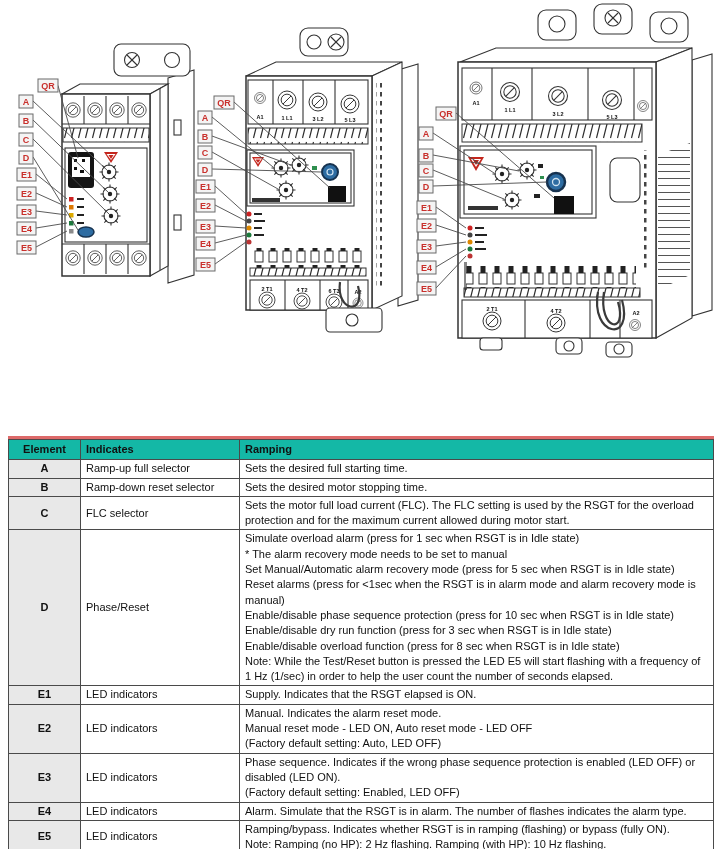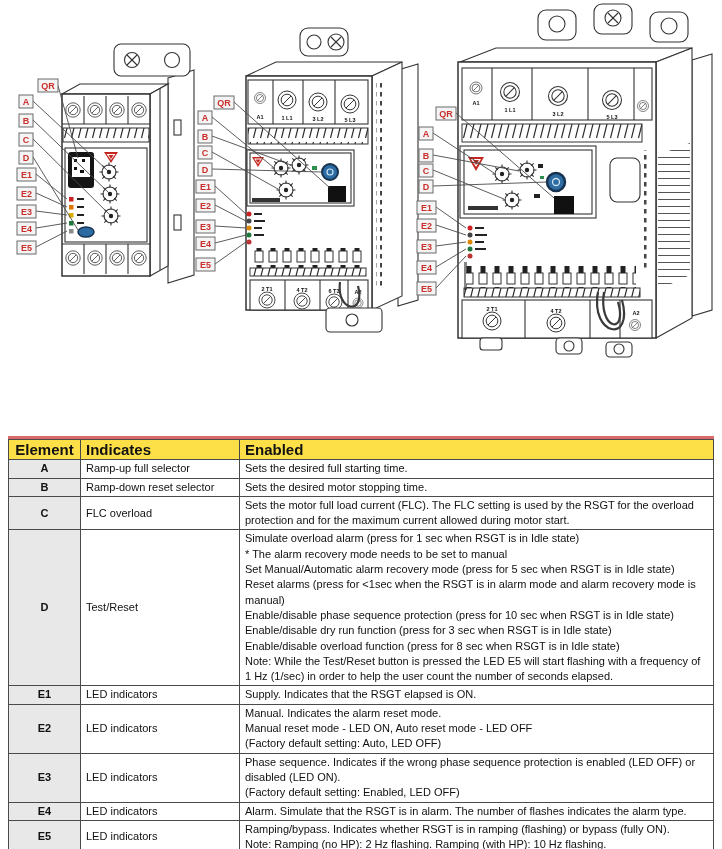--- a/index.html
+++ b/index.html
@@ -3,21 +3,21 @@
 <meta charset="utf-8">
 <style>
   html,body{margin:0;padding:0;background:#fff;}
   body{width:722px;height:849px;font-family:"Liberation Sans",sans-serif;color:#111;}
   .page{position:relative;width:722px;height:849px;overflow:hidden;background:#fff;}
   .diagram{position:absolute;top:0;left:0;width:722px;height:437px;}
   .tablewrap{position:absolute;top:436px;left:8px;width:706px;}
   .redline{height:3px;background:#dd6a6a;}
   table{border-collapse:collapse;width:706px;table-layout:fixed;font-size:11px;border:1.5px solid #333;}
   th,td{border:1px solid #4a4a4a;padding:1px 5px;line-height:15.3px;vertical-align:middle;}
-  th{background:#fde047;text-align:left;font-size:15px;padding-top:2px;padding-bottom:2px;}
+  th{background:#14b8a6;text-align:left;font-size:11px;padding-top:2px;padding-bottom:2px;}
   th.el{text-align:center;}
   td.el{background:#e8e8e8;font-weight:bold;text-align:center;}
   td.fn{white-space:pre-line;}
   
   .ln{stroke:#333;stroke-width:1.1;fill:none;}
   .fw{fill:#fff;stroke:#333;stroke-width:1.1;}
   .fl{fill:#fff;stroke:#333;stroke-width:1.5;}
   .co-box{fill:#f4f4f4;stroke:#6a6a6a;stroke-width:1;}
   .co-txt{font:bold 9px "Liberation Sans",sans-serif;fill:#c9302c;text-anchor:middle;}
   .tl{font:bold 5.5px "Liberation Sans",sans-serif;fill:#111;text-anchor:middle;}
@@ -473,42 +473,42 @@
     <table>
       <colgroup>
           <col style="width:72px">
           <col style="width:159px">
           <col>
         </colgroup>
       <thead>
         <tr>
           <th class="el">Element</th>
           <th>Indicates</th>
-          <th>Enabled</th>
+          <th>Ramping</th>
         </tr>
       </thead>
       <tbody>
         <tr>
           <td class="el">A</td>
           <td>Ramp-up full selector</td>
           <td class="fn">Sets the desired full starting time.</td>
         </tr>
         <tr>
           <td class="el">B</td>
           <td>Ramp-down reset selector</td>
           <td class="fn">Sets the desired motor stopping time.</td>
         </tr>
         <tr>
           <td class="el">C</td>
-          <td>FLC overload</td>
+          <td>FLC selector</td>
           <td class="fn">Sets the motor full load current (FLC). The FLC setting is used by the RSGT for the overload protection and for the maximum current allowed during motor start.</td>
         </tr>
         <tr>
           <td class="el">D</td>
-          <td>Test/Reset</td>
+          <td>Phase/Reset</td>
           <td class="fn">Simulate overload alarm (press for 1 sec when RSGT is in Idle state)
 * The alarm recovery mode needs to be set to manual
 Set Manual/Automatic alarm recovery mode (press for 5 sec when RSGT is in Idle state)
 Reset alarms (press for &lt;1sec when the RSGT is in alarm mode and alarm recovery mode is manual)
 Enable/disable phase sequence protection (press for 10 sec when RSGT is in Idle state)
 Enable/disable dry run function (press for 3 sec when RSGT is in Idle state)
 Enable/disable overload function (press for 8 sec when RSGT is in Idle state)
 Note: While the Test/Reset button is pressed the LED E5 will start flashing with a frequency of 1 Hz (1/sec) in order to help the user count the number of seconds elapsed.</td>
         </tr>
         <tr>

